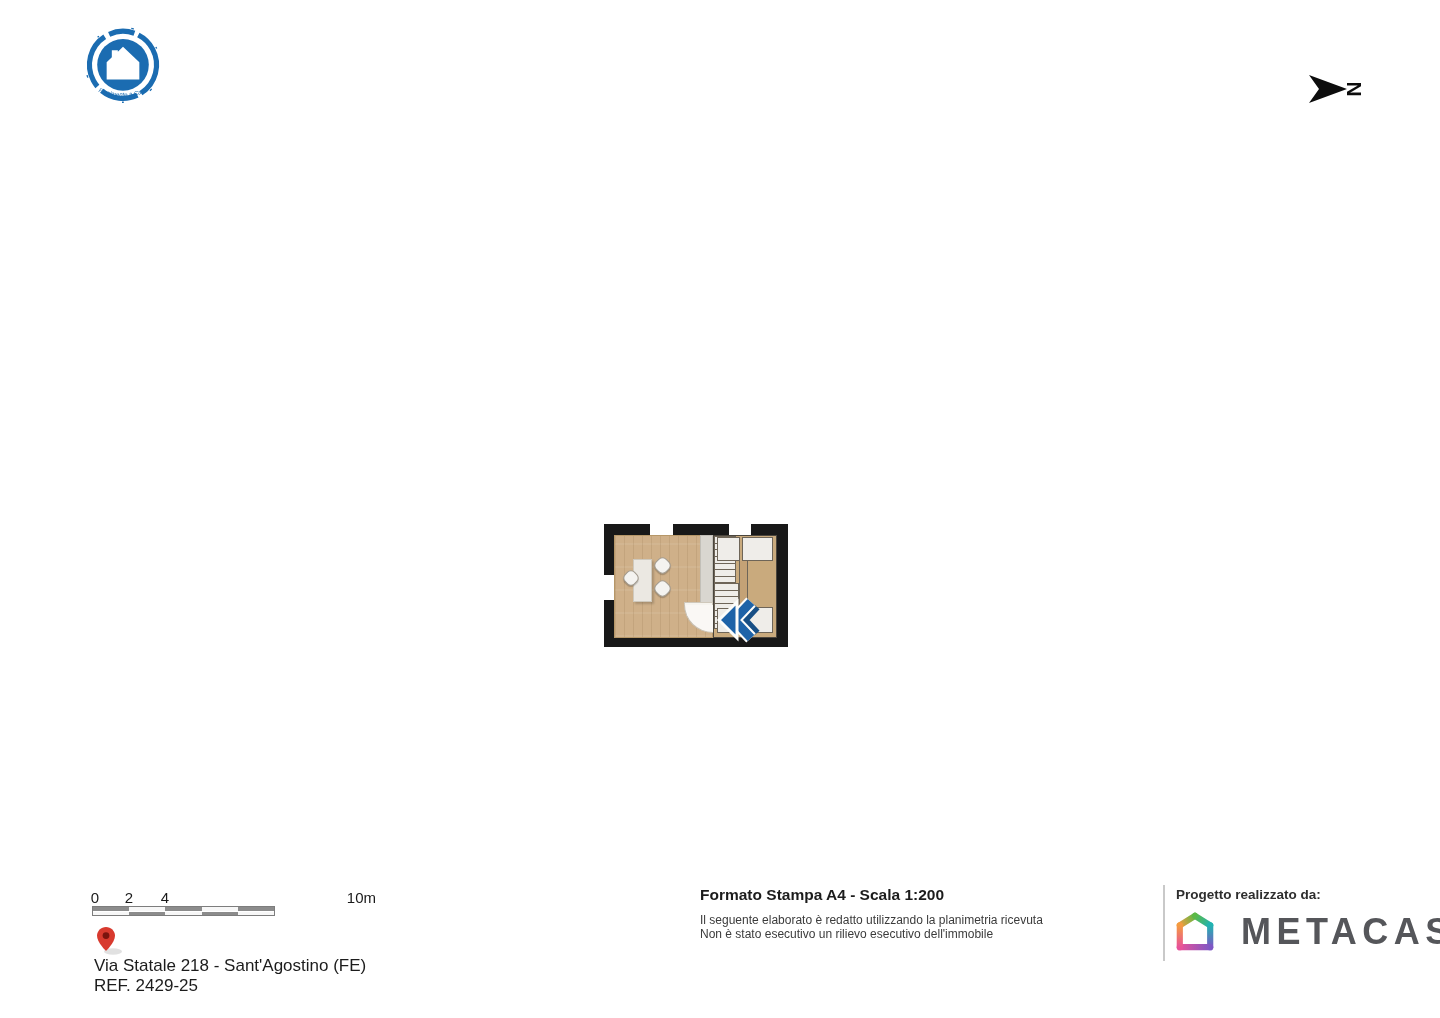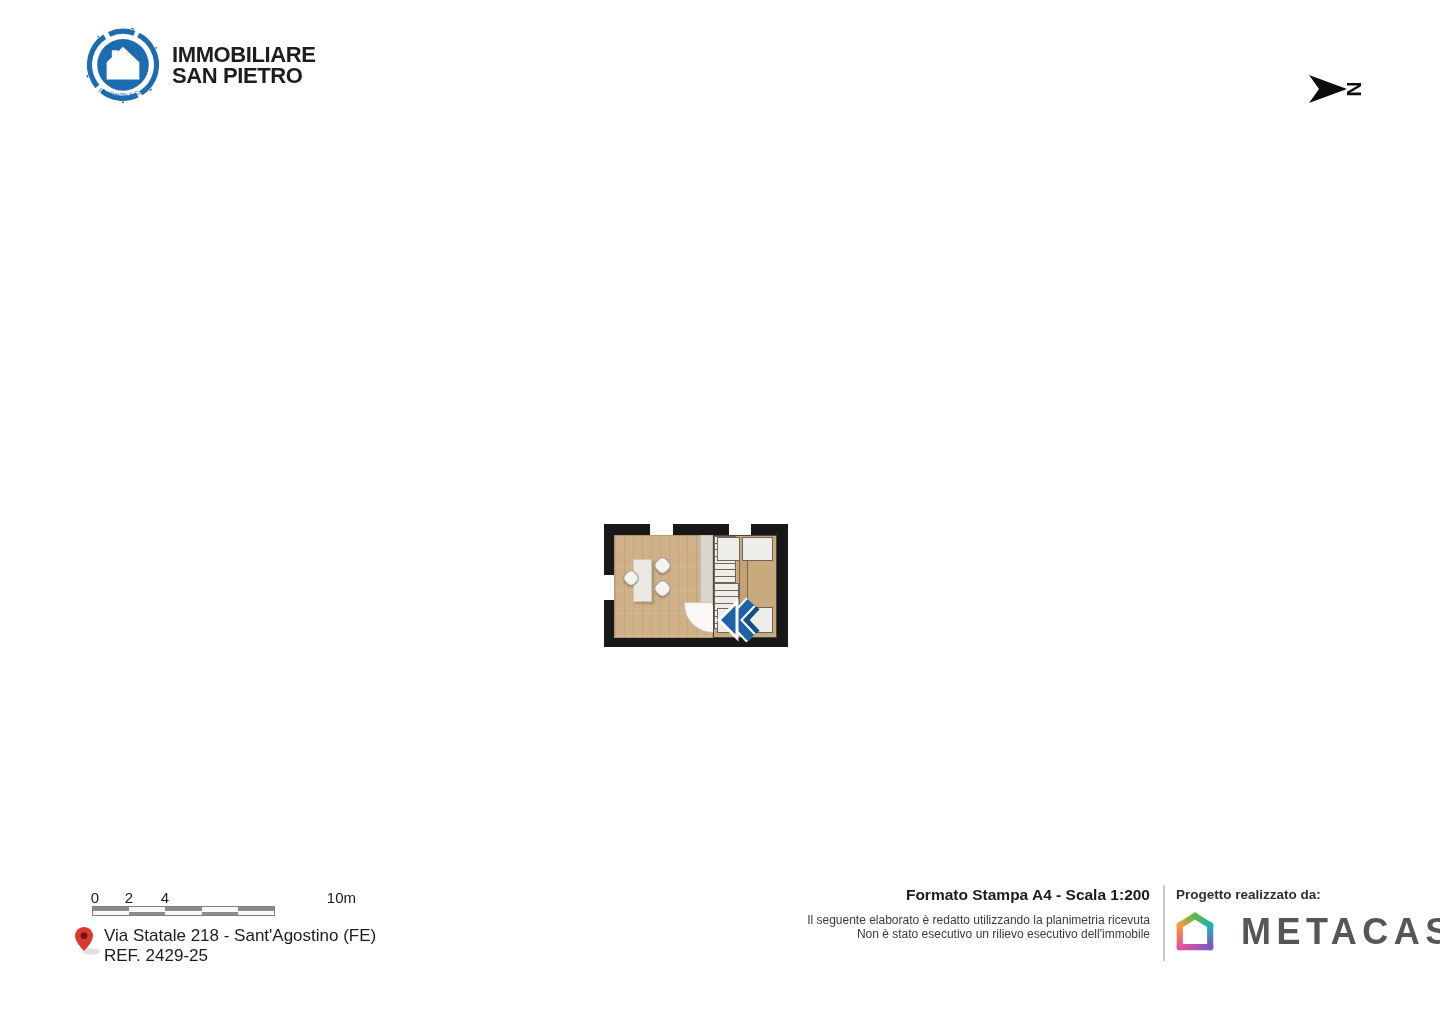--- a/index.html
+++ b/index.html
@@ -55,33 +55,33 @@
 
   .window { position:absolute; background:#ffffff; }
   .win-top-1 { left:46px;  top:0; width:23px; height:11px; }
   .win-top-2 { left:125px; top:0; width:22px; height:11px; }
   .win-left  { left:0; top:51px; width:10px; height:25px; }
 
   
   .scalebar-wrap { position:absolute; left:92px; top:889px; width:210px; }
   .scalebar-labels { position:relative; height:17px; font-size:15px; color:#1a1a1a; }
   .scalebar-labels span { position:absolute; transform:translateX(-50%); }
-  .sl-0 { left:3px; } .sl-2 { left:37px; } .sl-4 { left:73px; } .sl-10 { left:264px; transform:translateX(-100%)!important; }
+  .sl-0 { left:3px; } .sl-2 { left:37px; } .sl-4 { left:73px; } .sl-10 { left:284px; transform:translateX(-100%)!important; }
   .scalebar { width:183px; border:1px solid #7d7d7d; }
   .sb-row { display:flex; height:4px; }
   .sb-row.sep { border-top:1px solid #ffffff; }
   .sb-seg { flex:1 1 0; }
   .sb-dark { background:#8c8c8c; } .sb-light { background:#f7f7f7; }
 
-  .location { position:absolute; left:74px; top:926px; display:flex; }
+  .location { position:absolute; left:96px; top:926px; display:flex;flex-direction:column; }
   .pin { width:32px; height:30px; margin-right:0; }
   .location-text { margin-left:-2px; padding-left:0; font-size:17px; line-height:20px; color:#1c1c1c; }
 
   
-  .print-info { position:absolute; left:700px; top:886px; width:450px; text-align:right; }
+  .print-info { position:absolute; left:700px; top:886px; width:450px; text-align:left; }
   .print-title { font-size:15.5px; font-weight:bold; color:#1c1c1c; margin-bottom:10px; }
   .disclaimer { font-size:12px; line-height:13.8px; color:#3b3b3b; }
 
   .v-divider { position:absolute; left:1163px; top:885px; width:2px; height:76px; background:#c9c9c9; }
 
   
   .credits { position:absolute; left:1176px; top:887px; }
   .credits-label { font-size:13.5px; color:#2e2e2e;font-weight:bold; }
   .credits-logo-row { display:flex; align-items:center; margin-top:9px; }
   .metacasa-icon { width:38px; height:40px; }
@@ -98,24 +98,20 @@
         <path id="tagArc" d="M14,74 Q50,92 86,74" fill="none"></path>
       </defs>
       <circle cx="50" cy="46" r="39" fill="none" stroke="#1b6cb1" stroke-width="6" stroke-dasharray="58 5 44 7 66 6 30 5" transform="rotate(-28 50 46)"></circle>
       <circle cx="50" cy="46" r="43.5" fill="none" stroke="#1b6cb1" stroke-width="1.6" stroke-dasharray="3 34 2 52 3 48 2 40" transform="rotate(40 50 46)"></circle>
       <circle cx="50" cy="46" r="30" fill="#1b6cb1"></circle>
       <path d="M50,25 L69,43 L69,63 L31,63 L31,43 L37,37.3 L37,29 L44,29 L44,30.7 Z" fill="#ffffff"></path>
       <text font-size="7" fill="#1b6cb1" font-style="italic">
         <textPath href="#tagArc" startOffset="50%" text-anchor="middle">Finalmente a Casa</textPath>
       </text>
     </svg>
-    <div class="agency-name">
-      <div>IMMOBILIARE</div>
-      <div>SAN PIETRO</div>
-    </div>
   </div>
 
   <svg class="compass" viewBox="0 0 58 38">
     <polygon points="3,3 41,17 3,31 13,17" fill="#0d0d0d"></polygon>
     <text x="48" y="17" transform="rotate(90 48 17)" text-anchor="middle" dominant-baseline="central" font-size="21" font-weight="bold" fill="#0d0d0d">N</text>
   </svg>
 
   <div class="plan">
     <div class="interior">
       <div class="wood-floor"></div>

